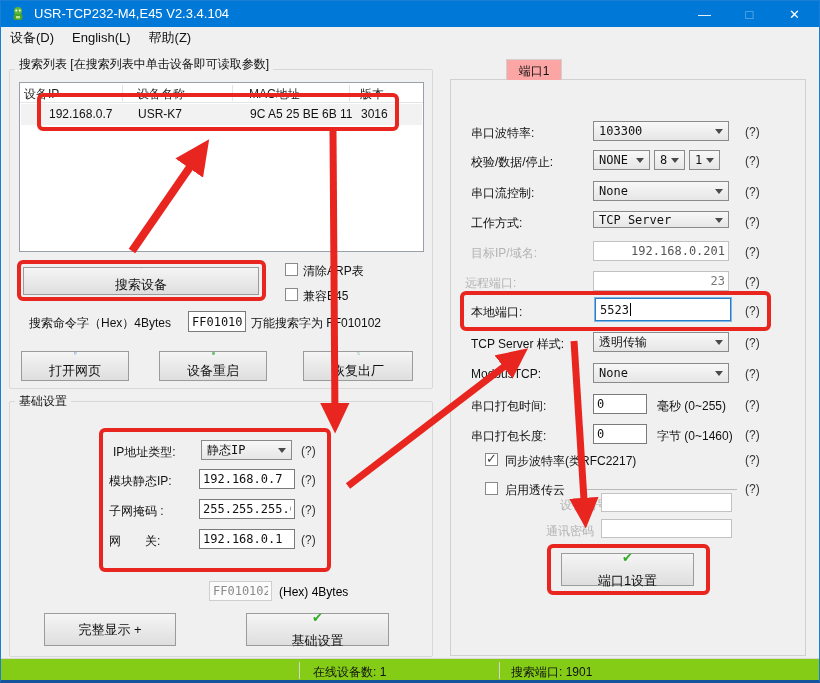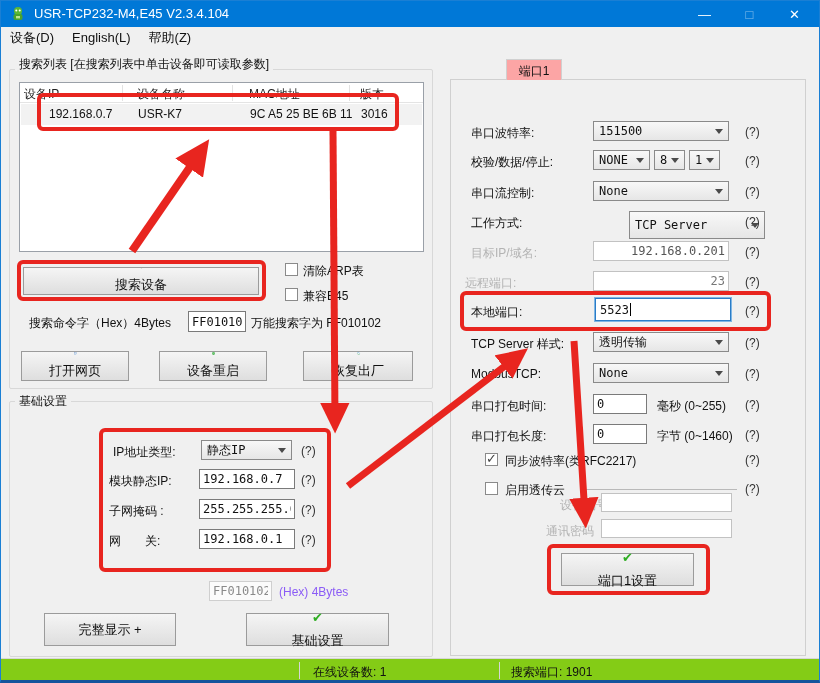--- a/index.html
+++ b/index.html
@@ -166,38 +166,38 @@
 
   <span class="lbl" style="left:108px; top:502px;">子网掩码 :</span>
   <input class="inp" style="left: 198px; top: 498px; width: 96px; height: 20px;" value="255.255.255.0">
   <span class="help" style="left:300px; top:502px;">(?)</span>
 
   <span class="lbl" style="left:108px; top:532px;">网　　关:</span>
   <input class="inp" style="left: 198px; top: 528px; width: 96px; height: 20px;" value="192.168.0.1">
   <span class="help" style="left:300px; top:532px;">(?)</span>
 
   <input class="inp ghost" style="left: 208px; top: 580px; width: 63px; height: 20px;" disabled="" value="FF010102">
-  <span class="lbl" style="left:278px; top:584px; color:#8b5cf6;">(Hex) 4Bytes</span>
+  <span class="lbl" style="left:278px; top:584px; color:#000000;">(Hex) 4Bytes</span>
 
   <div class="btn" style="left:43px; top:612px; width:132px; height:33px;">
     <span>完整显示  +</span>
   </div>
   <div class="btn" style="left:245px; top:612px; width:143px; height:33px;">
     <span class="green">✔</span>
     <span>基础设置</span>
   </div>
 
   <div class="tab">
       <span>端口1</span>
     </div>
   <div class="tabpanel"></div>
 
   <span class="lbl" style="left:470px; top:124px;">串口波特率:</span>
   <div class="dd" style="left:592px; top:120px; width:136px; height:20px;">
-    <span>151500</span>
+    <span>103300</span>
       <i class="arr"></i>
   </div>
   <span class="help" style="left:744px; top:124px;">(?)</span>
 
   <span class="lbl" style="left:470px; top:153px;">校验/数据/停止:</span>
   <div class="dd" style="left:592px; top:149px; width:57px; height:20px;">
     <span>NONE</span>
       <i class="arr"></i>
   </div>
   <div class="dd" style="left:653px; top:149px; width:31px; height:20px;">
@@ -211,21 +211,21 @@
   <span class="help" style="left:744px; top:153px;">(?)</span>
 
   <span class="lbl" style="left:470px; top:184px;">串口流控制:</span>
   <div class="dd" style="left:592px; top:180px; width:136px; height:20px;">
     <span>None</span>
       <i class="arr"></i>
   </div>
   <span class="help" style="left:744px; top:184px;">(?)</span>
 
   <span class="lbl" style="left:470px; top:214px;">工作方式:</span>
-  <div class="dd" style="left:592px; top:210px; width:136px; height:28px;margin-left:36px;">
+  <div class="dd" style="left:592px; top:210px; width:136px; height:17px;">
     <span>TCP Server</span>
       <i class="arr"></i>
   </div>
   <span class="help" style="left:744px; top:214px;">(?)</span>
 
   <span class="lbl lbl-gray" style="left:470px; top:244px;">目标IP/域名:</span>
   <input class="inp dis" style="left: 592px; top: 240px; width: 136px; height: 20px; color: rgb(85, 85, 85);" disabled="" value="192.168.0.201">
   <span class="help" style="left:744px; top:244px;">(?)</span>
 
   <span class="lbl lbl-gray" style="left:464px; top:274px;">远程端口:</span>

